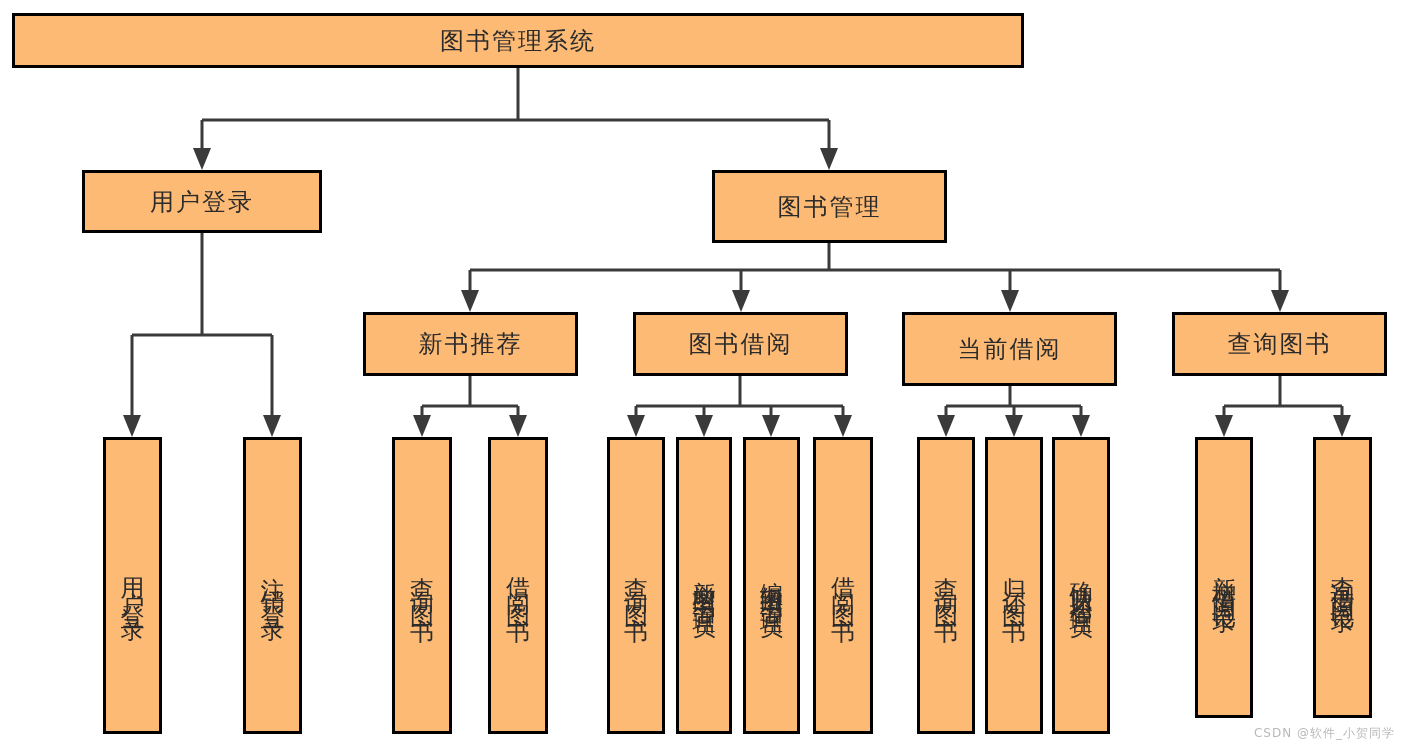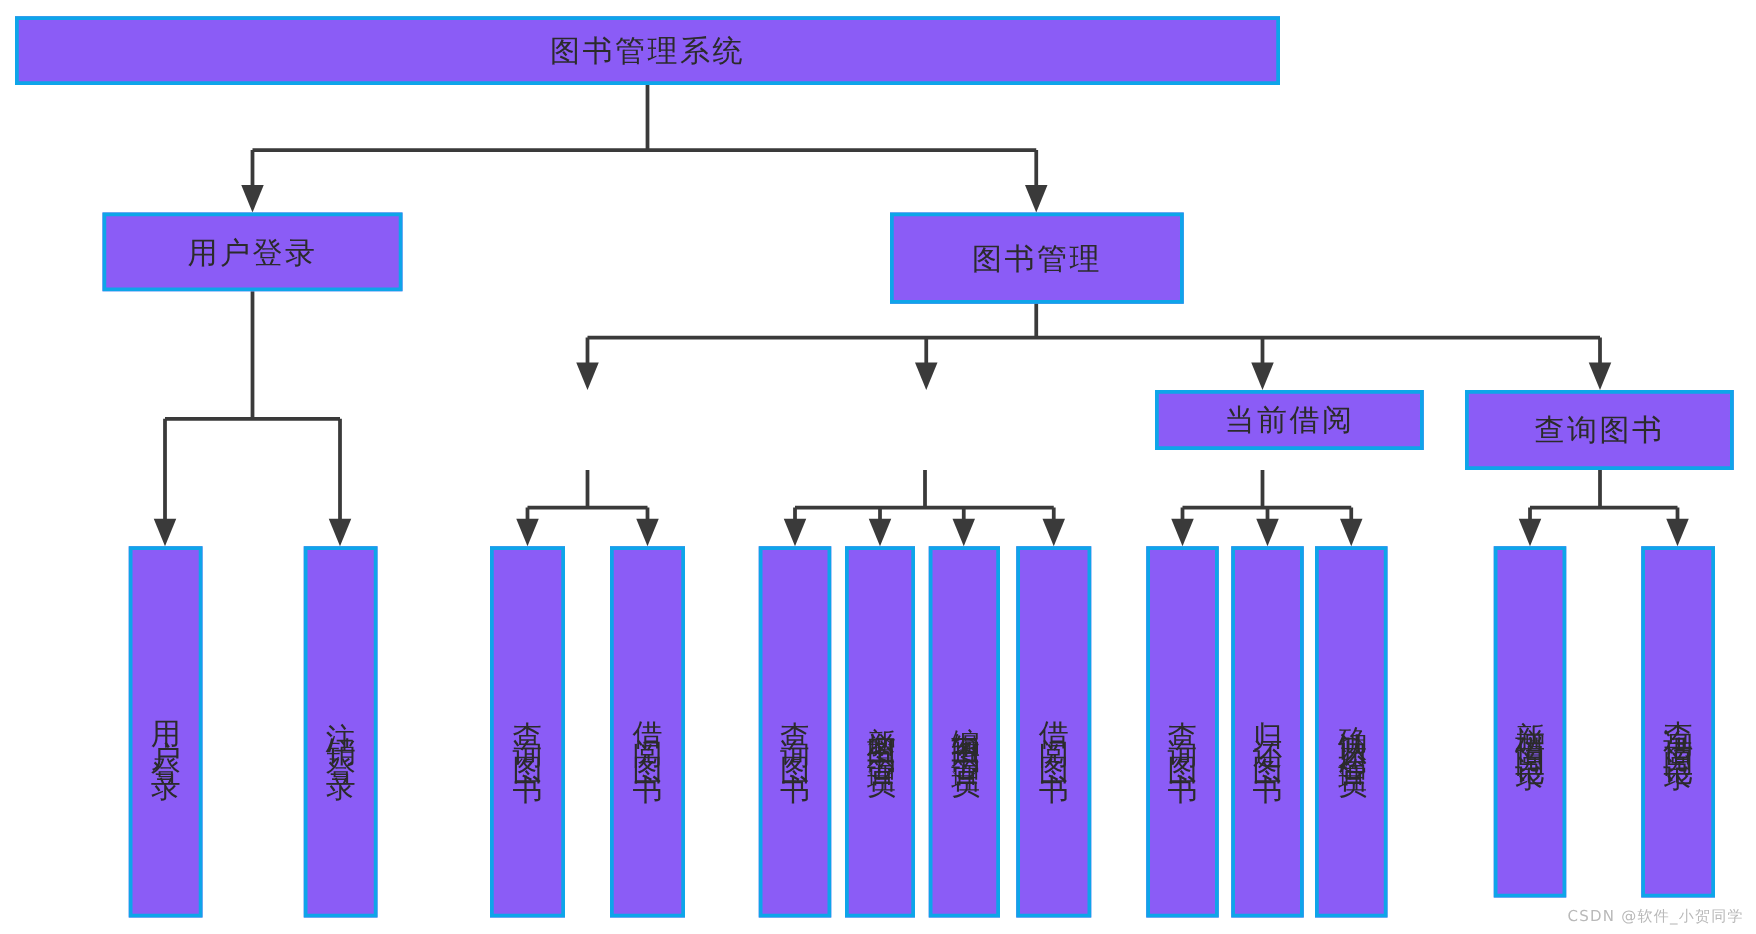--- a/index.html
+++ b/index.html
@@ -16,22 +16,22 @@
     overflow: hidden;
   }
   svg.connectors {
     position: absolute;
     left: 0; top: 0;
     width: 1405px; height: 747px;
   }
   .node {
     position: absolute;
     box-sizing: border-box;
-    border: 3px solid #0ea5e9;
-    background: #8b5cf6;
+    border: 3px solid #000000;
+    background: #fdba74;
     display: flex;
     align-items: center;
     justify-content: center;
     color: #2b2b2b;
   }
   .node.h {               
     font-size: 24px;
     letter-spacing: 2px;
     white-space: nowrap;
   }
@@ -106,21 +106,27 @@
     <span>图书管理系统</span>
   </div>
 
   <div class="node h" style="left:82px; top:170px; width:240px; height:63px;">
     <span>用户登录</span>
   </div>
   <div class="node h" style="left:712px; top:170px; width:235px; height:73px;">
     <span>图书管理</span>
   </div>
 
-  <div class="node h" style="left:902px; top:312px; width:215px; height:48px;margin-left:22px;">
+  <div class="node h" style="left:363px; top:312px; width:215px; height:64px;">
+    <span>新书推荐</span>
+  </div>
+  <div class="node h" style="left:633px; top:312px; width:215px; height:64px;">
+    <span>图书借阅</span>
+  </div>
+  <div class="node h" style="left:902px; top:312px; width:215px; height:74px;">
     <span>当前借阅</span>
   </div>
   <div class="node h" style="left:1172px; top:312px; width:215px; height:64px;">
     <span>查询图书</span>
   </div>
 
   <div class="node v" style="left:103px; top:437px; width:59px; height:297px;">
     <span class="vtext">用户登录</span>
   </div>
   <div class="node v" style="left:243px; top:437px; width:59px; height:297px;">

